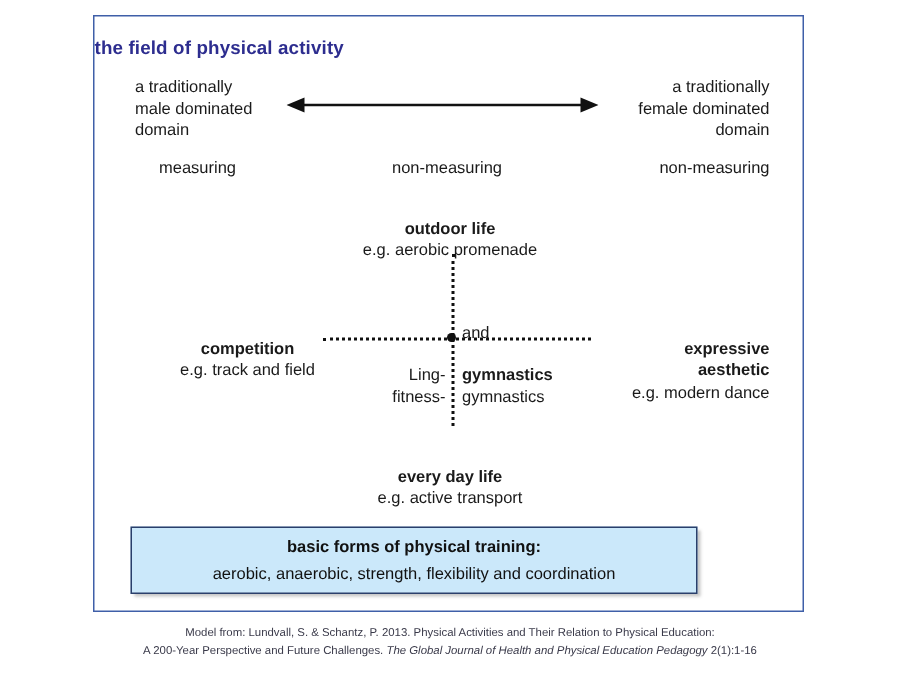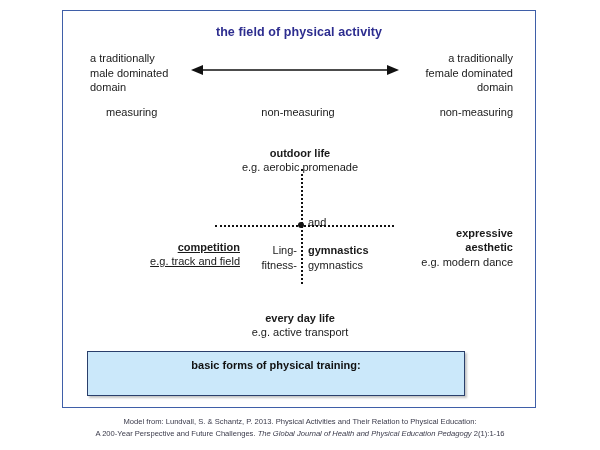--- a/index.html
+++ b/index.html
@@ -27,21 +27,21 @@
     background: #ffffff;
     box-sizing: border-box;
   }
 
   
   #diagram-title {
     position: absolute;
     left: 0;
     top: 14px;
     width: 100%;
-    text-align: center;
+    text-align: left;
     font-size: 12.5px;
     font-weight: bold;
     color: #2d2d8f;
     letter-spacing: 0.1px;
   }
 
   
   .txt {
     position: absolute;
     font-size: 11px;
@@ -110,24 +110,23 @@
   
   #pole-bottom {
     left: 159px;
     top: 285px;
     width: 156px;
     text-align: center;
   }
   
   #pole-left {
     left: 27px;
-    top: 214px;
+    top: 200px;
     width: 150px;
-    text-align: right;
-    text-decoration: underline;
+    text-align: center;
   }
   
   #pole-right {
     right: 22px;
     top: 200px;
     width: 140px;
     text-align: right;
   }
 
   
@@ -274,20 +273,21 @@
     <span>fitness-</span>
   </div>
 
   <div class="quad" id="quad-br">
     <span class="b1">gymnastics</span>
     <span class="b2">gymnastics</span>
   </div>
 
   <div id="basic-forms-box">
     <div id="basic-forms-title">basic forms of physical training:</div>
+    <div id="basic-forms-detail">aerobic, anaerobic, strength, flexibility and coordination</div>
   </div>
 
 </div>
 
 <div id="citation">
   <div>Model from: Lundvall, S. &amp; Schantz, P. 2013. Physical Activities and Their Relation to Physical Education:</div>
   <div>
     <span>A 200-Year Perspective and Future Challenges. </span><span class="ital">The Global Journal of Health and Physical Education Pedagogy</span><span> 2(1):1-16</span>
   </div>
 </div>

